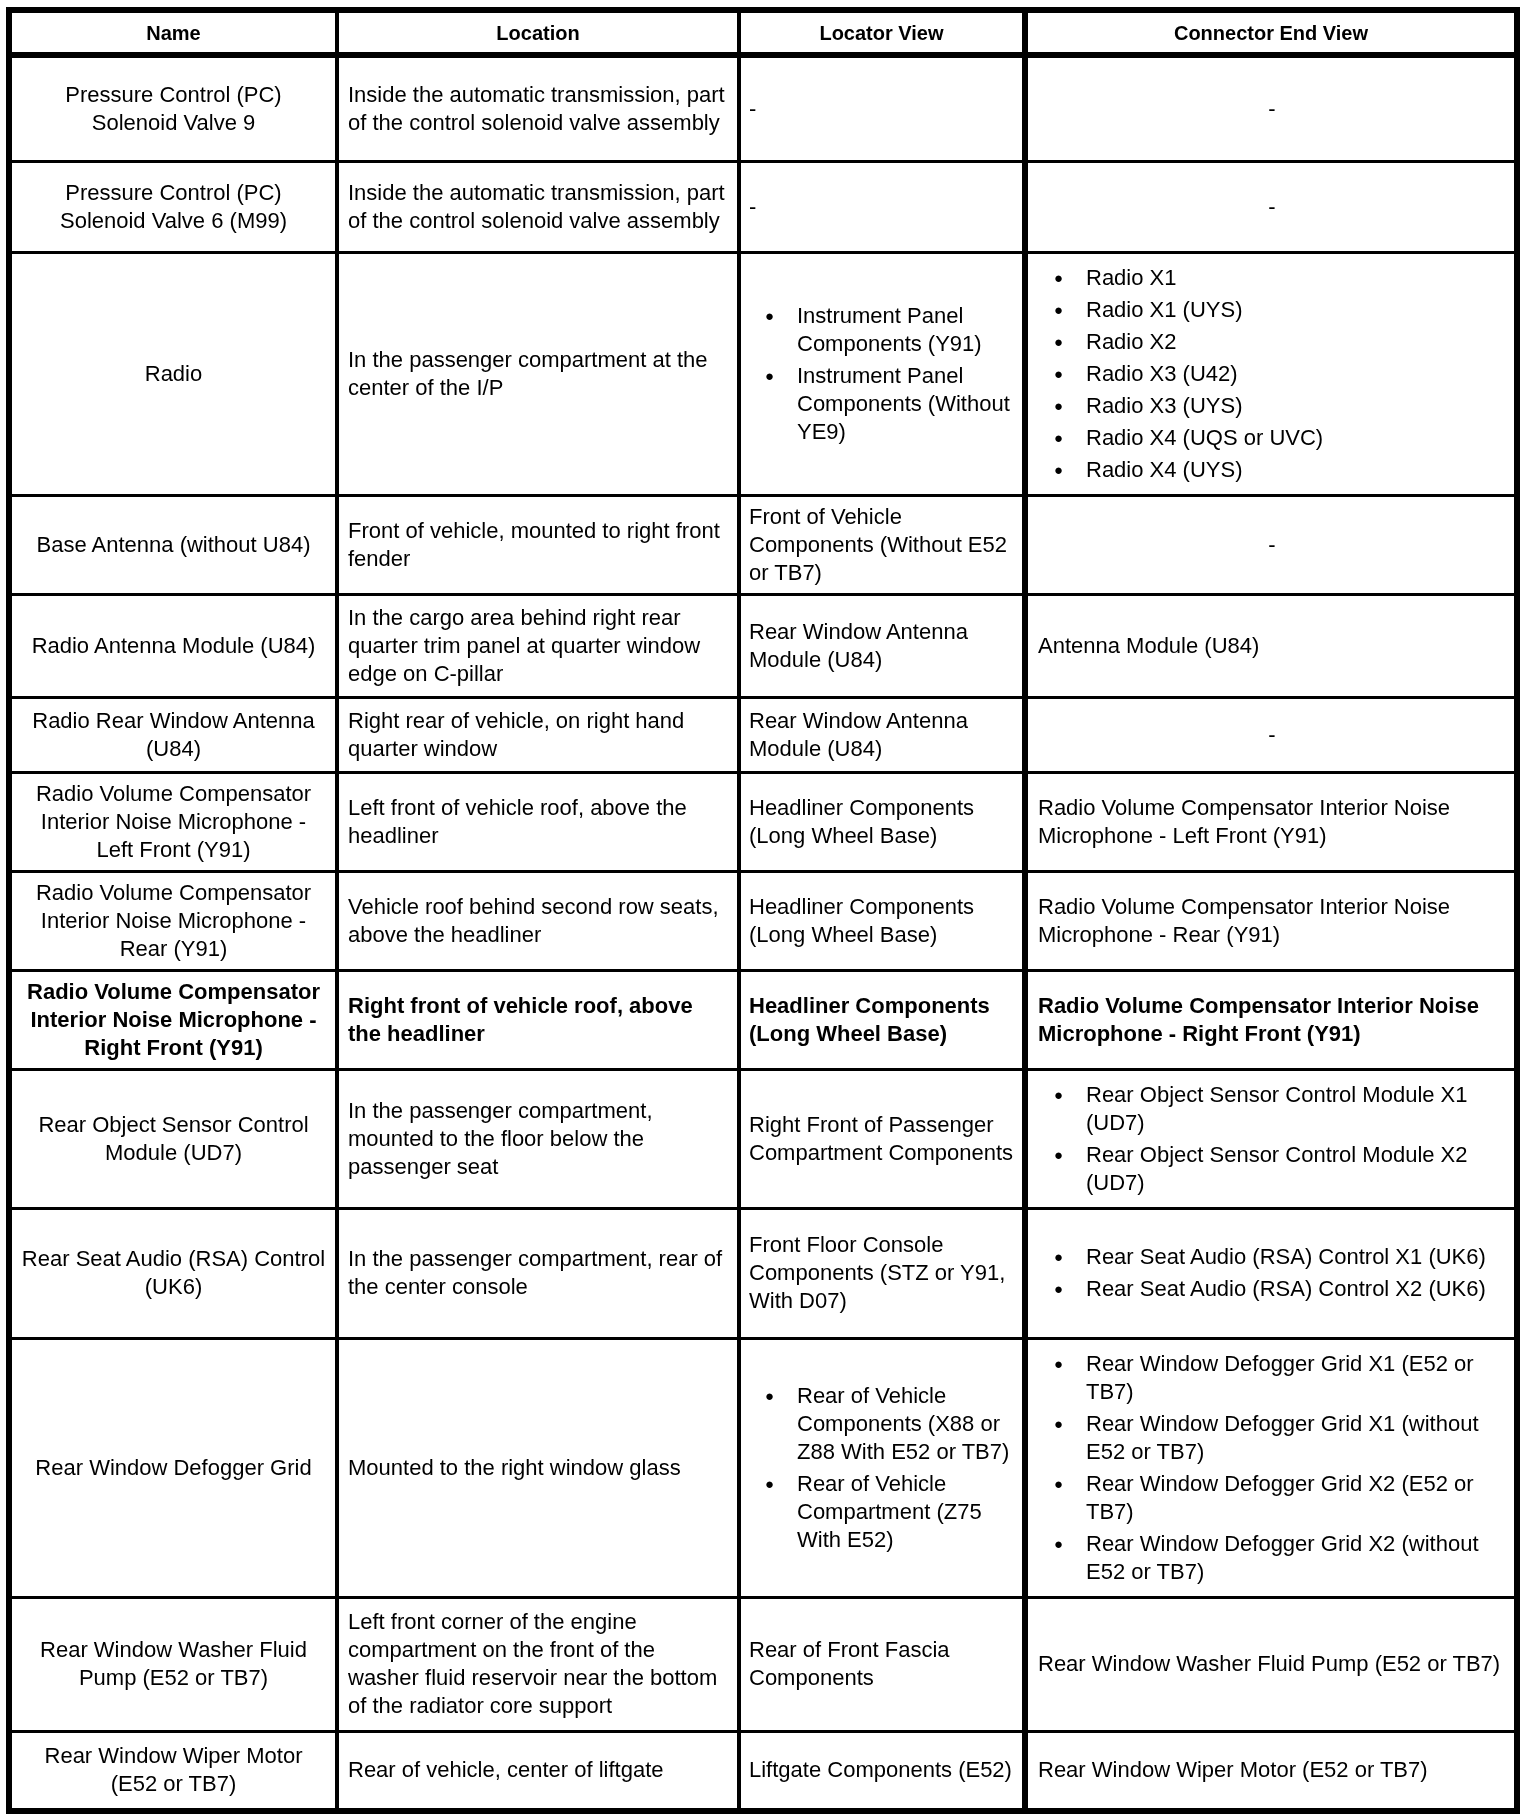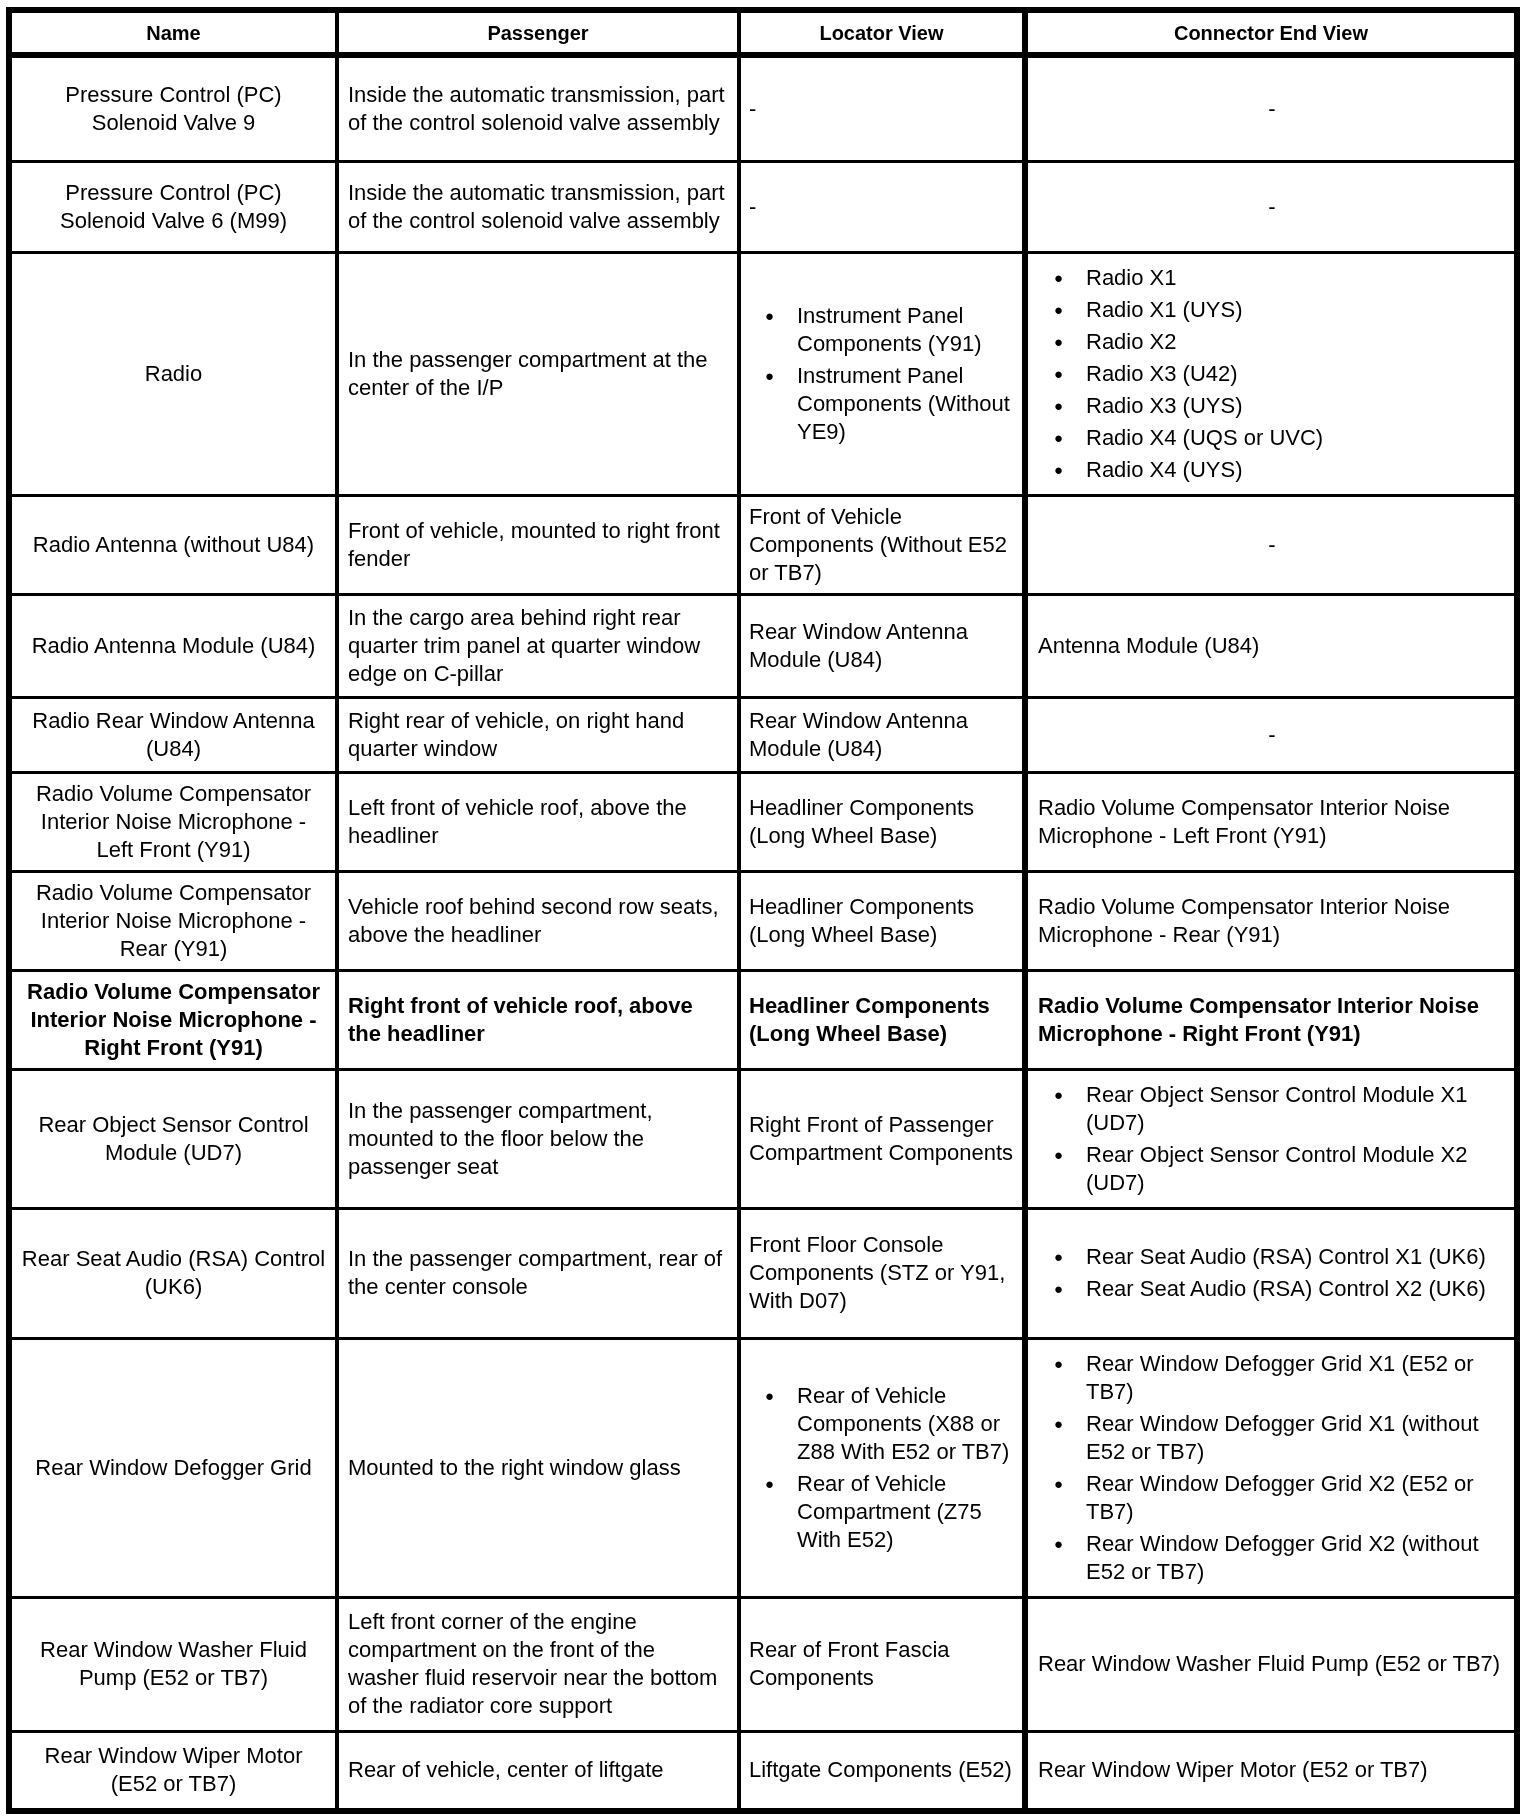--- a/index.html
+++ b/index.html
@@ -92,21 +92,21 @@
   <table class="loc-table">
     <colgroup>
       <col class="c-name">
       <col class="c-location">
       <col class="c-locator">
       <col class="c-connector">
     </colgroup>
     <thead>
       <tr>
         <th class="name">Name</th>
-        <th class="location">Passenger</th>
+        <th class="location">Location</th>
         <th class="locator">Locator View</th>
         <th class="connector">Connector End View</th>
       </tr>
     </thead>
     <tbody id="table-body">
         <tr style="height: 106px;">
           <td class="name"><span>Pressure Control (PC) Solenoid Valve 9</span></td>
           <td class="location"><span>Inside the automatic transmission, part of the control solenoid valve assembly</span></td>
           <td class="locator"><span>-</span></td>
           <td class="connector dash-center"><span>-</span></td>
@@ -132,21 +132,21 @@
               <li><span class="bullet">●</span><span>Radio X1 (UYS)</span></li>
               <li><span class="bullet">●</span><span>Radio X2</span></li>
               <li><span class="bullet">●</span><span>Radio X3 (U42)</span></li>
               <li><span class="bullet">●</span><span>Radio X3 (UYS)</span></li>
               <li><span class="bullet">●</span><span>Radio X4 (UQS or UVC)</span></li>
               <li><span class="bullet">●</span><span>Radio X4 (UYS)</span></li>
             </ul>
           </td>
         </tr>
         <tr style="height: 95px;">
-          <td class="name"><span>Radio Antenna (without U84)</span></td>
+          <td class="name"><span>Base Antenna (without U84)</span></td>
           <td class="location"><span>Front of vehicle, mounted to right front fender</span></td>
           <td class="locator"><span>Front of Vehicle Components (Without E52 or TB7)</span></td>
           <td class="connector dash-center"><span>-</span></td>
         </tr>
         <tr style="height: 100px;">
           <td class="name"><span>Radio Antenna Module (U84)</span></td>
           <td class="location"><span>In the cargo area behind right rear quarter trim panel at quarter window edge on C-pillar</span></td>
           <td class="locator"><span>Rear Window Antenna Module (U84)</span></td>
           <td class="connector"><span>Antenna Module (U84)</span></td>
         </tr>

